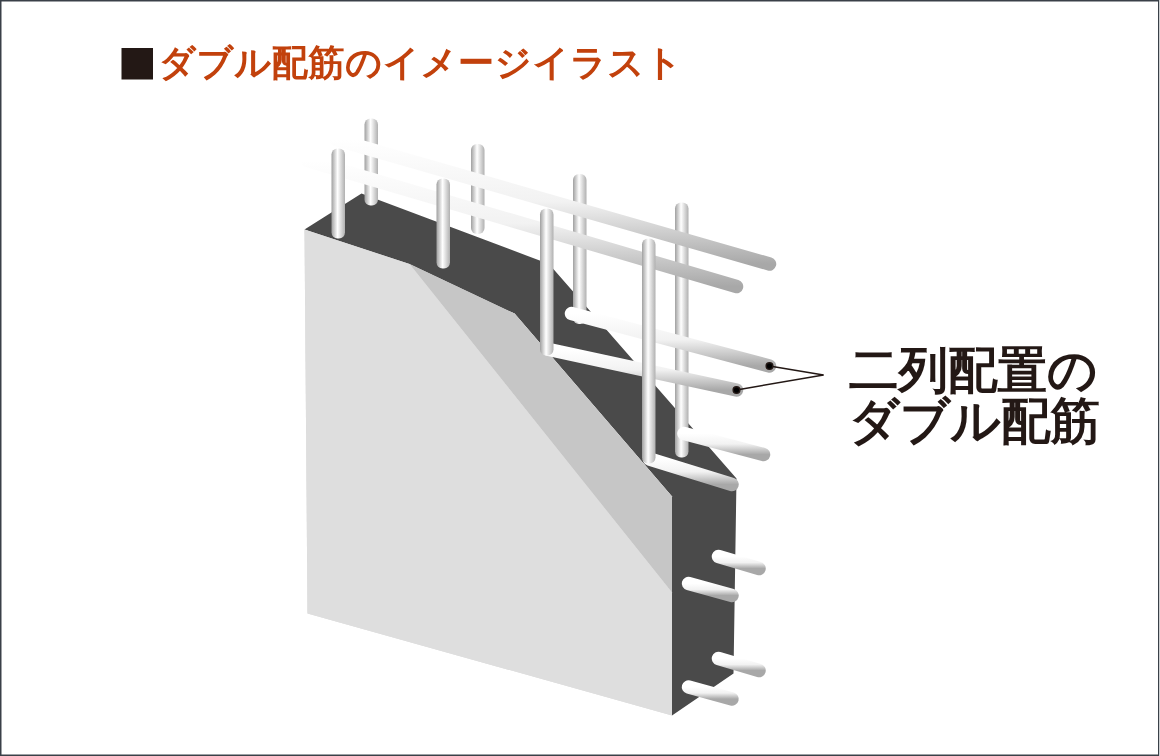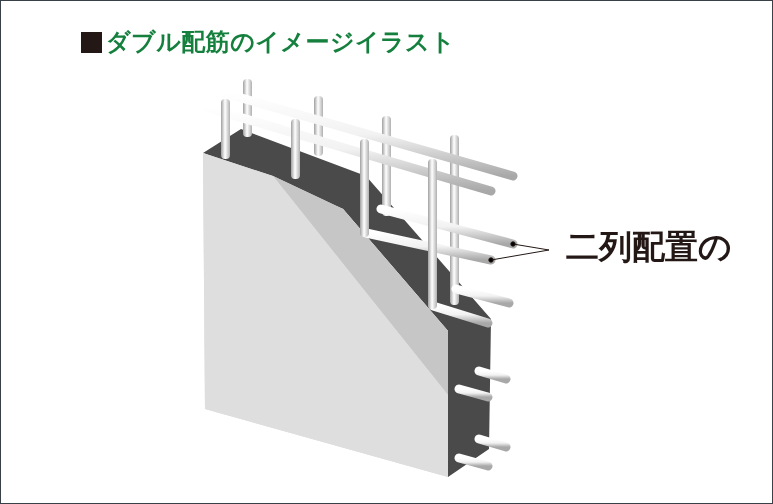--- a/index.html
+++ b/index.html
@@ -4,21 +4,21 @@
   <style>
     html, body { margin: 0; padding: 0; background: #ffffff; }
     body { width: 773px; height: 504px; position: relative; overflow: hidden; }
     .frame {
       position: absolute; left: 0; top: 0; width: 771px; height: 502px;
       border: 1px solid #3a4048; box-sizing: content-box; background: #ffffff;
     }
     .title {
       position: absolute; left: 80px; top: 25px;
       font-family: "DejaVu Sans", sans-serif; font-weight: bold;
-      font-size: 24px; color: #15803d; letter-spacing: 0.5px;
+      font-size: 24px; color: #c2410c; letter-spacing: 0.5px;
       display: flex; align-items: center; white-space: nowrap;
     }
     .title .sq {
       display: inline-block; width: 21px; height: 21px; background: #231815;
       margin-right: 4px;
     }
     .callout {
       position: absolute; left: 565px; top: 229px;
       font-family: "DejaVu Sans", sans-serif; font-weight: bold;
       font-size: 33px; line-height: 34px; color: #231815; white-space: nowrap;
@@ -95,15 +95,16 @@
     <g stroke="#231815" stroke-width="1">
       <line x1="512" y1="243" x2="548" y2="249"></line>
       <line x1="490" y1="259" x2="548" y2="249"></line>
       <circle cx="512" cy="243" r="2.2" fill="#000"></circle>
       <circle cx="490" cy="259" r="2.2" fill="#000"></circle>
     </g>
   </svg>
 
   <div class="callout">
     <div>二列配置の</div>
+    <div>ダブル配筋</div>
   </div>
 
 </div>
 
 </body></html>

